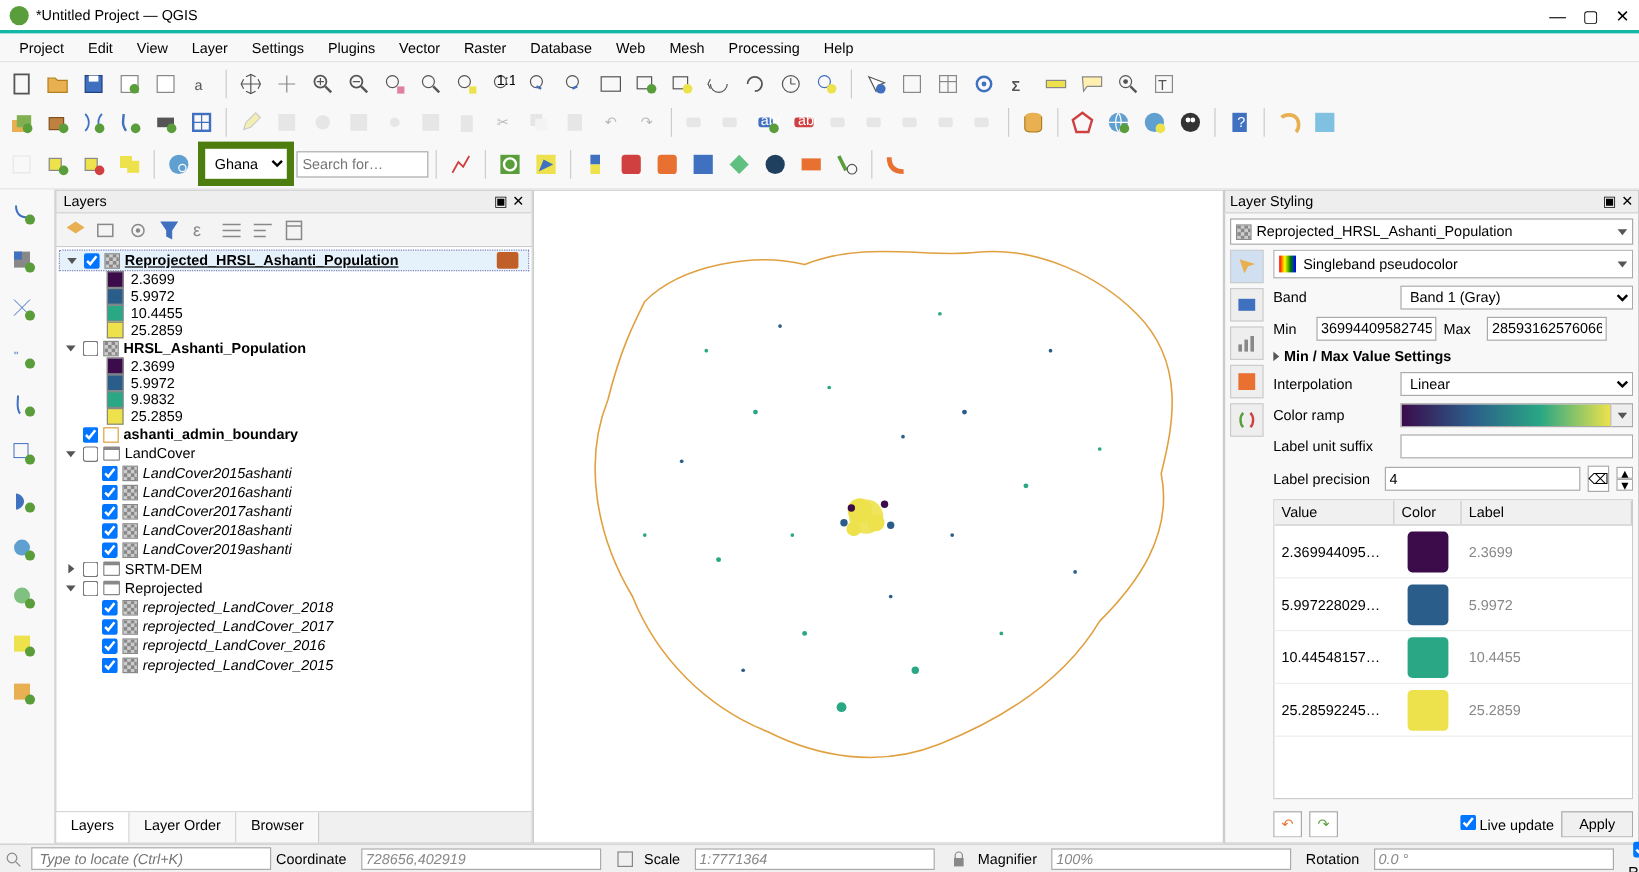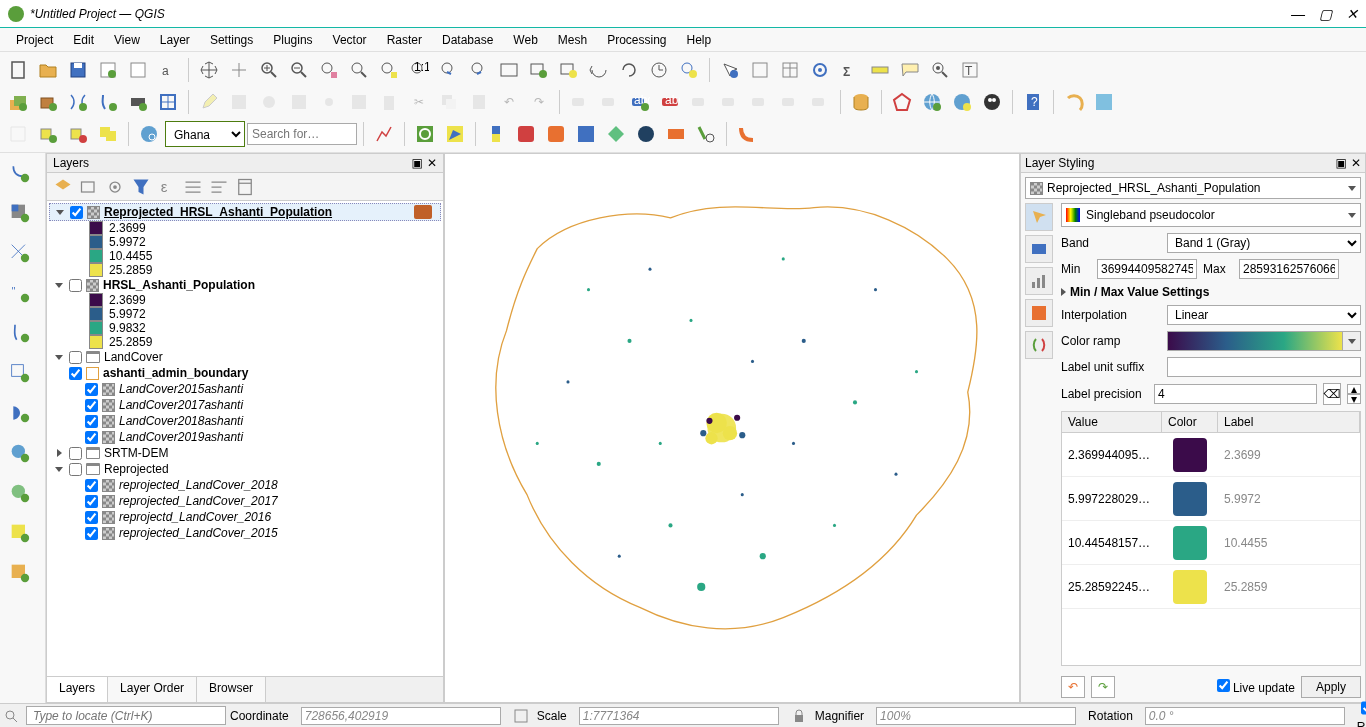--- a/index.html
+++ b/index.html
@@ -1,36 +1,36 @@
 <!DOCTYPE html>
 <html><head>
   <meta charset="utf-8">
   <style>
     * { box-sizing: border-box; margin: 0; padding: 0; font-family: "Segoe UI", Tahoma, sans-serif; font-size: 12px; }
     body { width: 1366px; height: 727px; background: #f0f0f0; overflow: hidden; display: flex; flex-direction: column; }
     
     
-    .titlebar { height: 28px; background: #fff; display: flex; align-items: center; padding: 0 8px; border-bottom: 1px solid #14b8a6; font-style: italic; }
+    .titlebar { height: 28px; background: #fff; display: flex; align-items: center; padding: 0 8px; border-bottom: 3px solid #14b8a6; }
     .titlebar .q-icon { width: 16px; height: 16px; background: #5a9e3b; border-radius: 50%; margin-right: 6px; display: inline-block; }
     .titlebar .title { flex: 1; }
     .titlebar .winbtns { display: flex; gap: 14px; }
     .titlebar .winbtns span { cursor: pointer; font-size: 14px; }
     
     
     .menubar { height: 24px; background: #f8f8f8; display: flex; align-items: center; padding: 0 8px; gap: 4px; border-bottom: 1px solid #e0e0e0; }
     .menubar span { padding: 2px 8px; cursor: pointer; }
     
     
     .toolbars { background: #f8f8f8; padding: 2px 4px; border-bottom: 1px solid #e0e0e0; }
     .toolrow { display: flex; align-items: center; gap: 2px; min-height: 32px; flex-wrap: nowrap; }
     .toolbtn { width: 28px; height: 28px; display: inline-flex; align-items: center; justify-content: center; border: 1px solid transparent; border-radius: 2px; cursor: pointer; color: #555; }
     .toolbtn svg { width: 20px; height: 20px; }
     .toolsep { width: 1px; height: 24px; background: #ccc; margin: 0 4px; }
     .toolbtn.disabled { opacity: 0.4; cursor: default; }
-    .combo { height: 26px; border: 1px solid #4d7c0f; background: #fff; padding: 5px 4px; min-width: 80px; }
+    .combo { height: 37px; border: 6px solid #4d7c0f; background: #fff; padding: 5px 4px; min-width: 80px; }
     .search { height: 22px; border: 1px solid #aaa; background: #fff; padding: 0 4px; width: 110px; }
     
     
     .main { flex: 1; display: flex; overflow: hidden; background: #f0f0f0; }
     
     
     .leftbar { width: 46px; background: #f8f8f8; border-right: 1px solid #ddd; padding: 2px; display: flex; flex-direction: column; gap: 4px; }
     .leftbar .toolbtn { width: 36px; height: 36px; }
     
     
@@ -796,36 +796,41 @@
         </div>
       <div class="sublayer">
           <span class="swatch" style="background:#2aa784"></span>
           <span>9.9832</span>
         </div>
       <div class="sublayer">
           <span class="swatch" style="background:#ede24b"></span>
           <span>25.2859</span>
         </div>
 
+      <div class="layer-item" style="padding-left:20px;">
+        <input type="checkbox" class="chk" checked="" style="">
+        <span class="swatch" style="background:#fff;border-color:#e0a040"></span>
+        <span class="layer-label bold">ashanti_admin_boundary</span>
+      </div>
+
       <div class="layer-item">
         <span class="expand open"></span>
         <input type="checkbox" class="chk" style="">
         <span class="grp-icon"></span>
         <span class="layer-label">LandCover</span>
       </div>
-
-      <div class="layer-item" style="padding-left:20px;">
-        <input type="checkbox" class="chk" checked="" style="">
-        <span class="swatch" style="background:#fff;border-color:#e0a040"></span>
-        <span class="layer-label bold">ashanti_admin_boundary</span>
-      </div>
       <div class="layer-item indent2">
           <input type="checkbox" class="chk" checked="" style="">
           <span class="swatch raster"></span>
           <span class="layer-label italic">LandCover2015ashanti</span>
+        </div>
+      <div class="layer-item indent2">
+          <input type="checkbox" class="chk" checked="" style="">
+          <span class="swatch raster"></span>
+          <span class="layer-label italic">LandCover2016ashanti</span>
         </div>
       <div class="layer-item indent2">
           <input type="checkbox" class="chk" checked="" style="">
           <span class="swatch raster"></span>
           <span class="layer-label italic">LandCover2017ashanti</span>
         </div>
       <div class="layer-item indent2">
           <input type="checkbox" class="chk" checked="" style="">
           <span class="swatch raster"></span>
           <span class="layer-label italic">LandCover2018ashanti</span>

